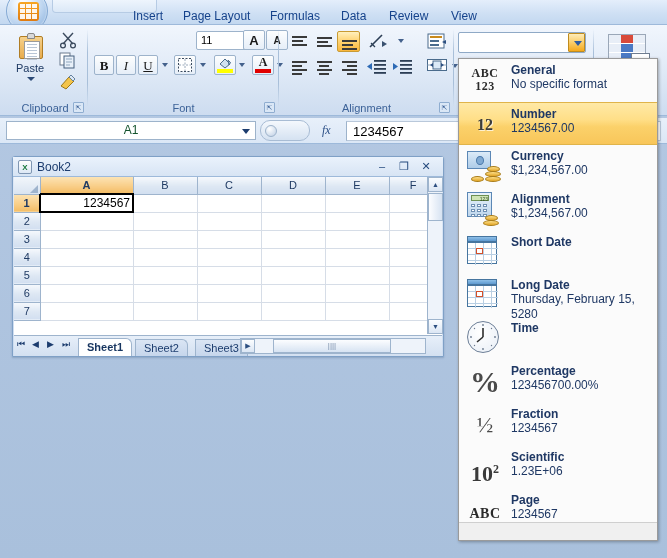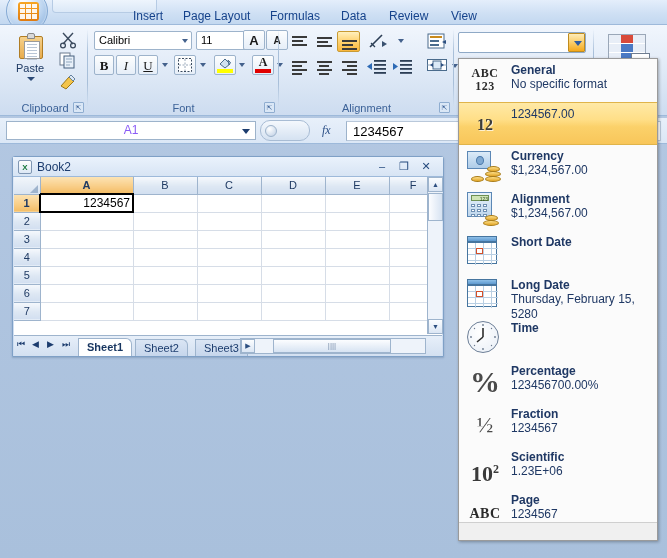--- a/index.html
+++ b/index.html
@@ -209,21 +209,21 @@
 
   
   .fbar {
     position:absolute; left:0; top:118px; width:667px; height:26px;
     background: linear-gradient(180deg,#e8f0fa 0%,#dbe7f6 100%);
     border-bottom:1px solid #9db9da;
   }
   #namebox {
     position:absolute; left:6px; top:3px; width:250px; height:19px;
     background:#fff; border:1px solid #9db3cb;
-    font-size:12px; color:#8b5cf6; text-align:center; line-height:17px; cursor:text;
+    font-size:12px; color:#14532d; text-align:center; line-height:17px; cursor:text;
   }
   #namebox-arw {
     position:absolute; right:5px; top:7px;
     width:0;height:0;border-left:4px solid transparent;border-right:4px solid transparent;border-top:5px solid #1c3c6e;
   }
   .fb-sep {
     position:absolute; left:260px; top:2px; width:50px; height:21px;
     background: linear-gradient(180deg,#f4f8fd 0%,#d5e2f1 100%);
     border:1px solid #a8bcd4; border-radius:10px;
   }
@@ -510,24 +510,20 @@
           <path d="M3 14 L11 5 L16 9 L8 17 Z" fill="#f3c44a" stroke="#9c7717"></path>
           <path d="M13 3 L17 7 L15 9 L11 5 Z" fill="#dce7f3" stroke="#63809e"></path>
         </svg>
       </div>
       <div class="glabel">Clipboard</div>
       <div class="dlaunch">⇱</div>
       <div class="gsep"></div>
     </div>
 
     <div class="grp" id="grp-font">
-      <div class="combo" id="font-name">
-        <span>Calibri</span>
-        <span class="arw"></span>
-      </div>
       <div class="combo" id="font-size">
         <span>11</span>
         <span class="arw"></span>
       </div>
       <div class="sqbtn framed" id="grow-font"><span>A</span></div>
       <div class="sqbtn framed" id="shrink-font"><span>A</span></div>
       <div class="sqbtn framed" id="bold"><span>B</span></div>
       <div class="sqbtn framed" id="italic"><span>I</span></div>
       <div class="sqbtn framed" id="uline"><span>U</span></div>
       <div class="mini-arw" id="uline-arw"></div>
@@ -818,20 +814,21 @@
   <div id="numfmt-dropdown">
 
     <div class="nf-item">
       <div class="nf-icon ic-abc123">ABC<br>123</div>
       <div class="nf-name">General</div>
       <div class="nf-sample">No specific format</div>
     </div>
 
     <div class="nf-item selected">
       <div class="nf-icon ic-12">12</div>
+      <div class="nf-name">Number</div>
       <div class="nf-sample">1234567.00</div>
     </div>
 
     <div class="nf-item">
       <div class="ic-coins">
         <div class="bill">
             <span class="c"></span>
           </div>
         <div class="coin" style="left:20px;top:26px;width:16px;height:6px;"></div>
         <div class="coin" style="left:20px;top:21px;width:16px;height:6px;"></div>

